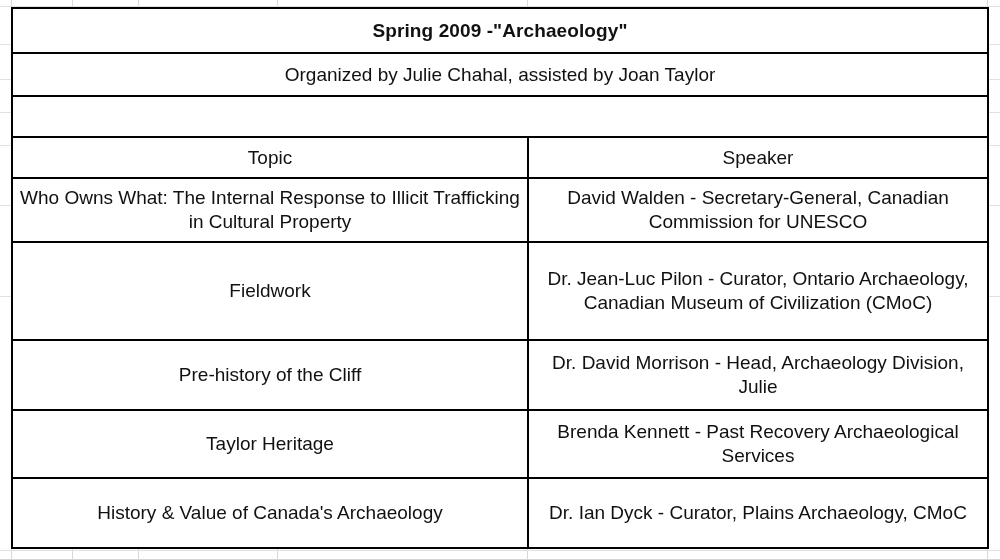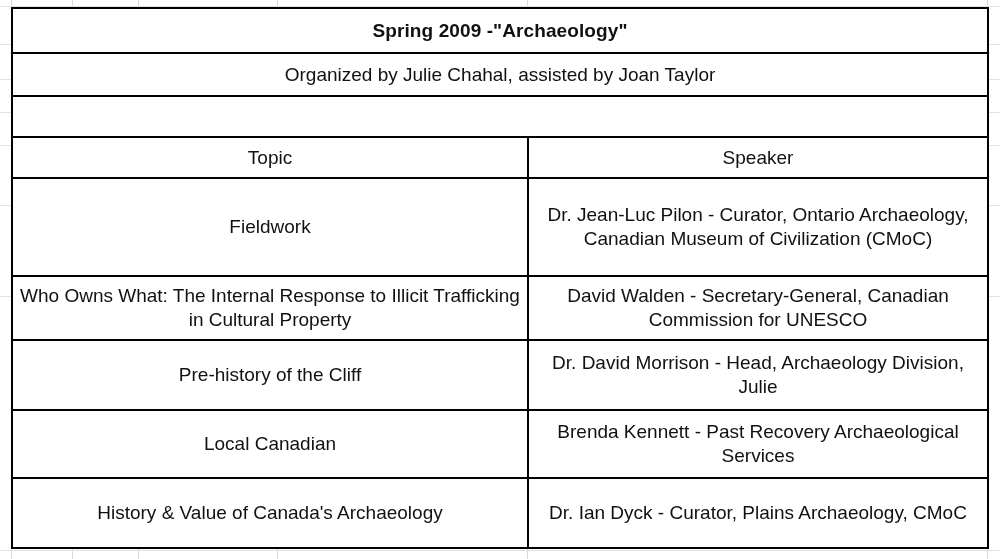--- a/index.html
+++ b/index.html
@@ -141,37 +141,37 @@
 
         <tr class="row-spacer">
           <td colspan="2"></td>
         </tr>
 
         <tr class="row-colheads">
           <td>Topic</td>
           <td>Speaker</td>
         </tr>
 
+        <tr class="row-data h-1">
+          <td>Who Owns What: The Internal Response to Illicit Trafficking in Cultural Property</td>
+          <td>David Walden - Secretary-General, Canadian Commission for UNESCO</td>
+        </tr>
+
         <tr class="row-data h-2">
           <td>Fieldwork</td>
           <td>Dr. Jean-Luc Pilon - Curator, Ontario Archaeology, Canadian Museum of Civilization (CMoC)</td>
-        </tr>
-
-        <tr class="row-data h-1">
-          <td>Who Owns What: The Internal Response to Illicit Trafficking in Cultural Property</td>
-          <td>David Walden - Secretary-General, Canadian Commission for UNESCO</td>
         </tr>
 
         <tr class="row-data h-3">
           <td>Pre-history of the Cliff</td>
           <td>Dr. David Morrison - Head, Archaeology Division, Julie</td>
         </tr>
 
         <tr class="row-data h-4">
-          <td>Local Canadian</td>
+          <td>Taylor Heritage</td>
           <td>Brenda Kennett - Past Recovery Archaeological Services</td>
         </tr>
 
 
         <tr class="row-data h-6">
           <td>History &amp; Value of Canada's Archaeology</td>
           <td>Dr. Ian Dyck - Curator, Plains Archaeology, CMoC</td>
         </tr>
 
       </tbody>

